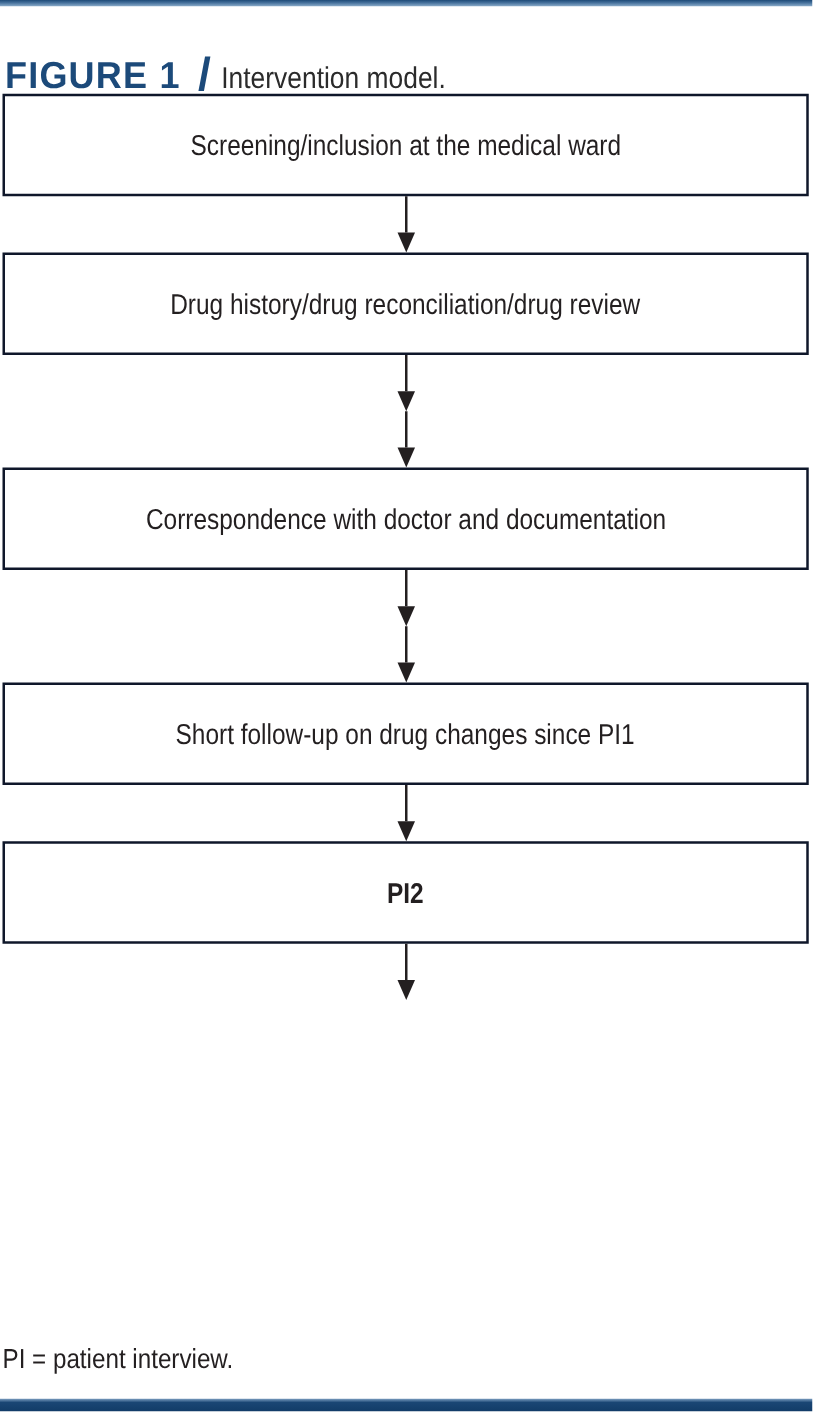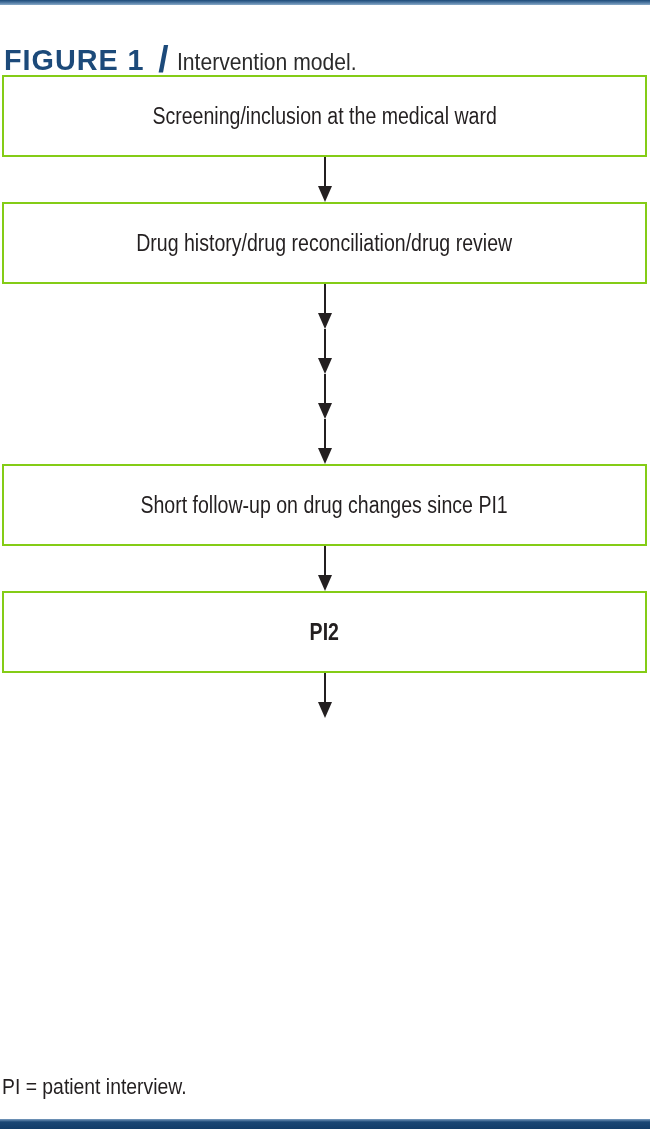--- a/index.html
+++ b/index.html
@@ -57,21 +57,21 @@
   }
   .flow {
     position: absolute;
     top: 75px;
     left: 2px;
     width: 645px;
   }
   .flow-box {
     box-sizing: border-box;
     height: 82px;
-    border: 2px solid #84cc16;
+    border: 2px solid #0f172a;
     background: #ffffff;
     display: flex;
     align-items: center;
     justify-content: center;
   }
   .flow-box .box-label {
     font-size: 23px;
     color: #231f20;
     transform: scaleX(0.85);
     transform-origin: center;
@@ -147,20 +147,23 @@
     <div class="arrow-line"></div>
     <div class="arrow-head-icon"></div>
   </div>
 
 
   <div class="flow-arrow">
     <div class="arrow-line"></div>
     <div class="arrow-head-icon"></div>
   </div>
 
+  <div class="flow-box">
+    <span class="box-label">Correspondence with doctor and documentation</span>
+  </div>
 
   <div class="flow-arrow">
     <div class="arrow-line"></div>
     <div class="arrow-head-icon"></div>
   </div>
 
 
   <div class="flow-arrow">
     <div class="arrow-line"></div>
     <div class="arrow-head-icon"></div>

